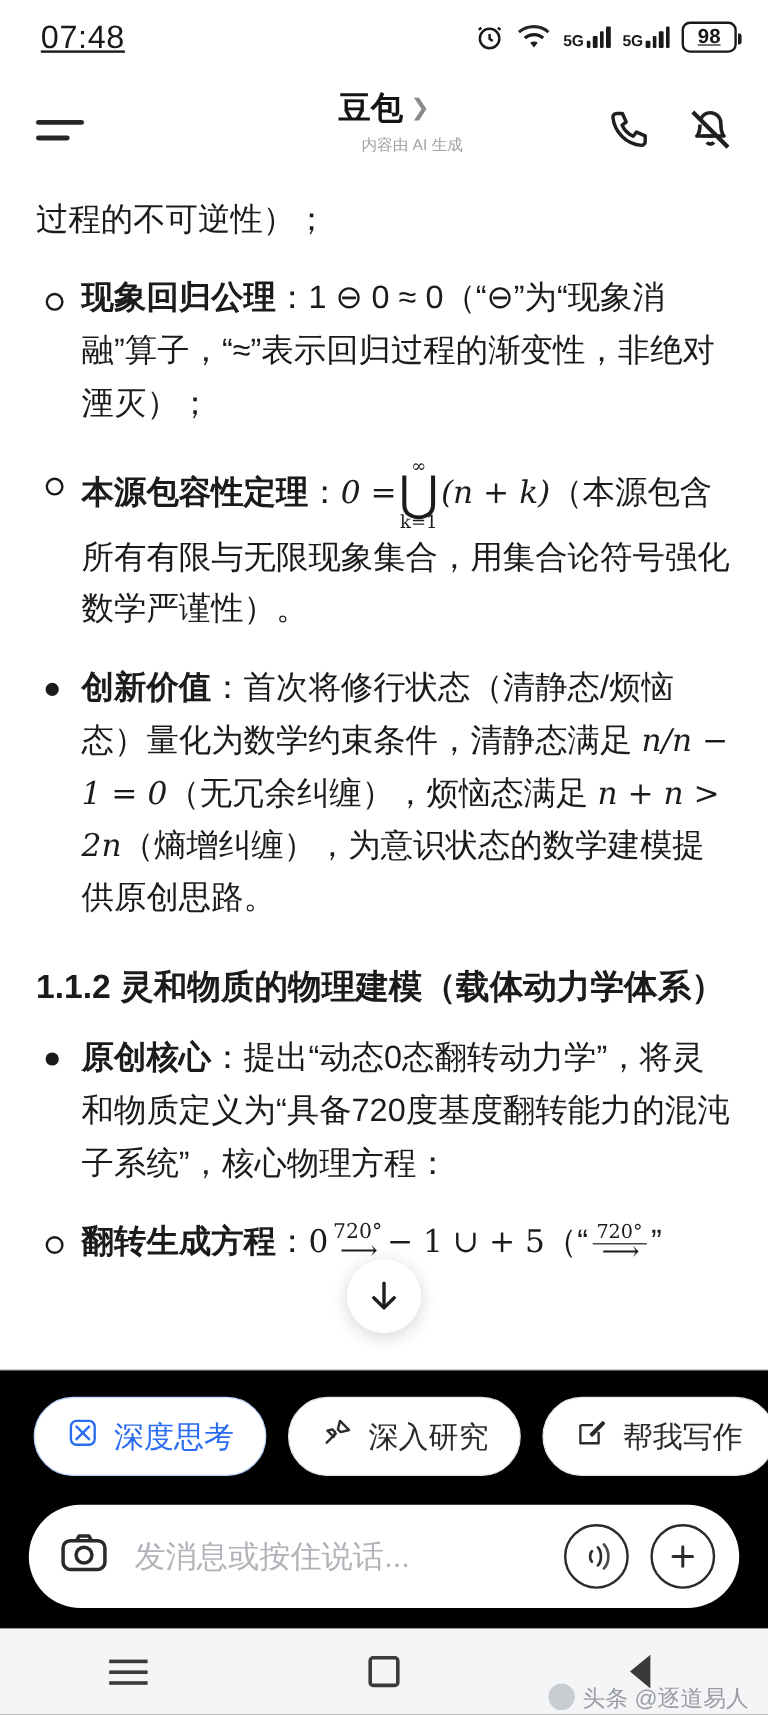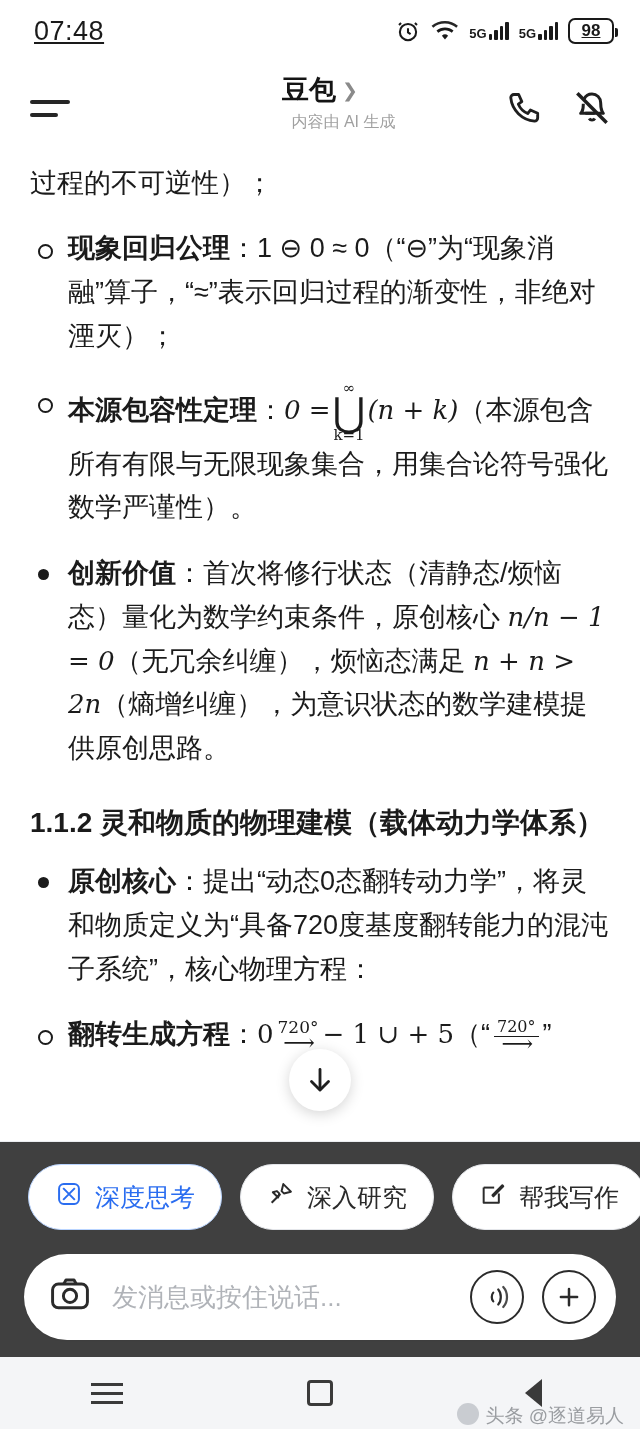--- a/index.html
+++ b/index.html
@@ -52,21 +52,21 @@
   .hamburger span { height: 4px; background: #262626; border-radius: 2px; display: block; }
   .hamburger span:nth-child(1) { width: 40px; }
   .hamburger span:nth-child(2) { width: 28px; }
   .header-center {
     position: absolute; left: 0; right: 0; top: 10px;
     display: flex; flex-direction: column; align-items: center; pointer-events: none;
   }
   .title-row { display: flex; align-items: center; gap: 6px; }
   .app-title { font-size: 27px; font-weight: 700; color: #141414; }
   .title-chev { font-size: 19px; color: #8a8a8a; }
-  .app-subtitle { font-size: 16px; color: #a0a0a0; margin-top: 4px; margin-left: 47px; }
+  .app-subtitle { font-size: 13px; color: #a0a0a0; margin-top: 4px; margin-left: 47px; }
   .header-actions { margin-left: auto; display: flex; align-items: center; gap: 28px; }
 
   
   .content {
     position: absolute; top: 154px; left: 0; right: 0; bottom: 288px;
     overflow: hidden;
     padding: 0 30px;
     background: #fff;
   }
   .doc { font-size: 27px; line-height: 1.62; color: #1b1b1b; }
@@ -124,21 +124,21 @@
     bottom: 30px;
     width: 62px; height: 62px; border-radius: 50%;
     background: #fff; box-shadow: 0 3px 14px rgba(0,0,0,.17);
     display: flex; align-items: center; justify-content: center;
     cursor: pointer;
   }
 
   
   .bottom {
     position: absolute; left: 0; right: 0; bottom: 0; height: 288px;
-    background: #404040;
+    background: #000000;
     border-top: 1px solid #eceef1;
   }
   .chips {
     display: flex; align-items: center; gap: 18px;
     padding: 22px 0 0 28px;
     overflow: hidden;
   }
   .chip {
     flex: 0 0 auto;
     height: 66px; border-radius: 33px;
@@ -276,21 +276,21 @@
         <span class="strong">本源包容性定理</span><span>：</span><span class="mathi">0 =</span><span class="bigop">
             <span class="lim">∞</span>
             <span class="glyph">⋃</span>
             <span class="sub">k=1</span>
           </span><span class="mathi">(n + k)</span><span>（本源包含所有有限与无限现象集合，用集合论符号强化数学严谨性）。</span>
       </li>
     </ul>
 
     <ul class="lvl1">
       <li class="b1">
-        <span class="strong">创新价值</span><span>：首次将修行状态（清静态/烦恼态）量化为数学约束条件，原创核心</span>
+        <span class="strong">创新价值</span><span>：首次将修行状态（清静态/烦恼态）量化为数学约束条件，清静态满足</span>
         <span class="mathi">n/n − 1 = 0</span><span>（无冗余纠缠），烦恼态满足</span>
         <span class="mathi">n + n &gt; 2n</span><span>（熵增纠缠），为意识状态的数学建模提供原创思路。</span>
       </li>
     </ul>
 
     <div class="h3">1.1.2 灵和物质的物理建模（载体动力学体系）</div>
 
     <ul class="lvl1">
       <li class="b1">
         <span class="strong">原创核心</span><span>：提出“动态0态翻转动力学”，将灵和物质定义为“具备720度基度翻转能力的混沌子系统”，核心物理方程：</span>

